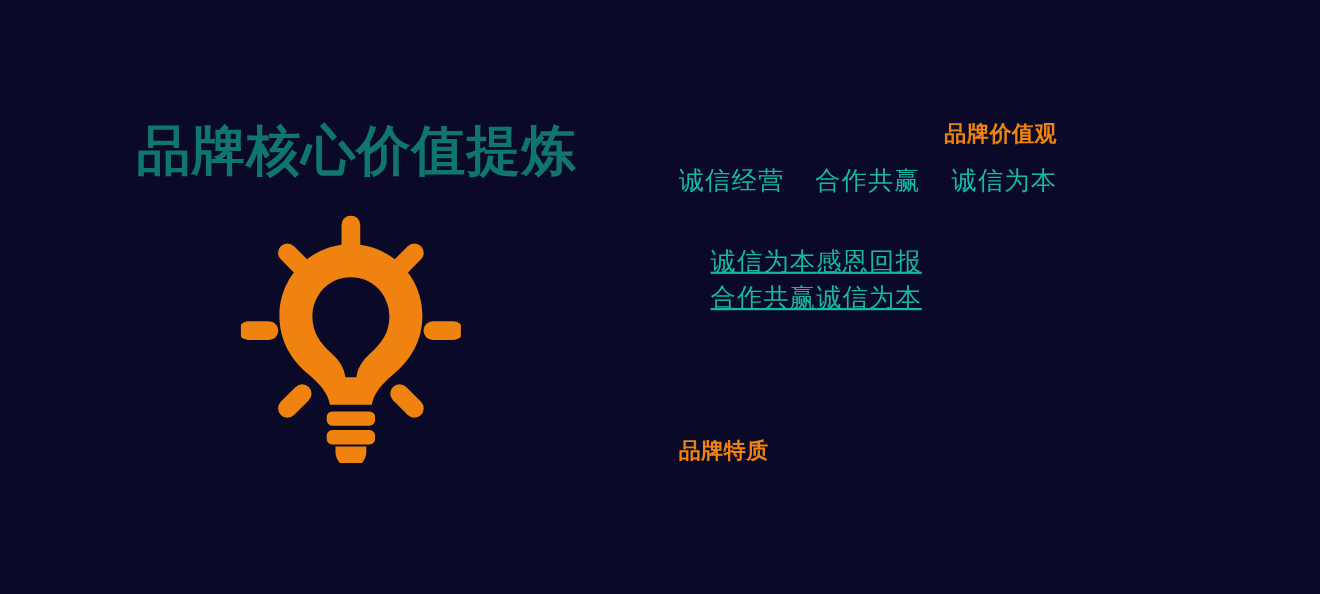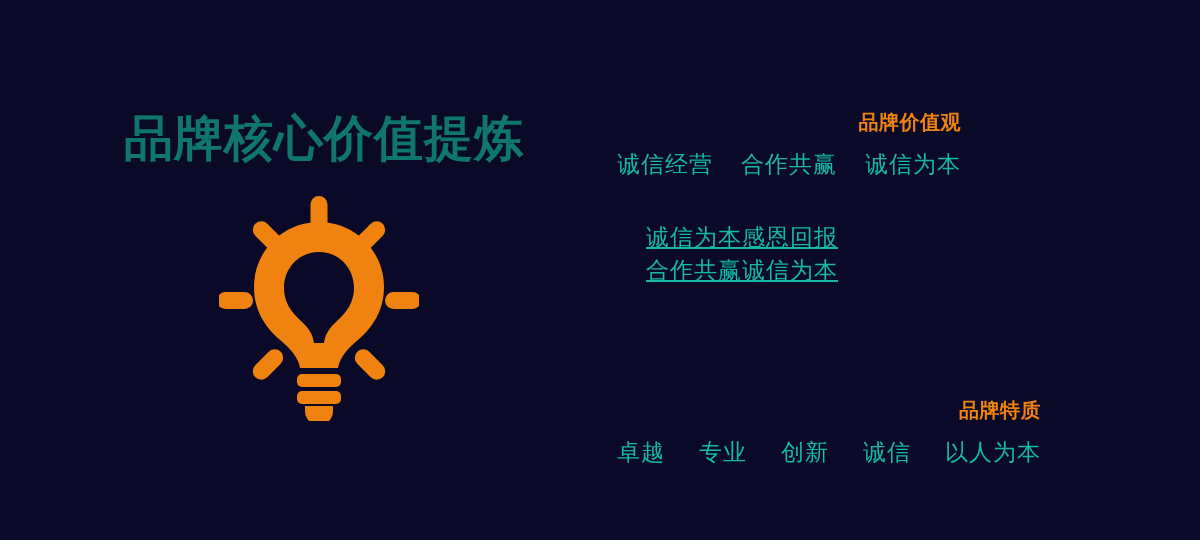--- a/index.html
+++ b/index.html
@@ -175,23 +175,16 @@
       <div class="grid-two">
         <span class="item">诚信为本</span>
         <span class="item">感恩回报</span>
         <span class="item">合作共赢</span>
         <span class="item">诚信为本</span>
       </div>
     </div>
 
     <div class="section section-traits">
       <div class="section-heading">品牌特质</div>
-      <div class="item-row row-inline">
-        <span class="item">卓越</span>
-        <span class="item">专业</span>
-        <span class="item">创新</span>
-        <span class="item">诚信</span>
-        <span class="item">以人为本</span>
-      </div>
     </div>
 
   </div>
 </div>
 
 </body></html>

